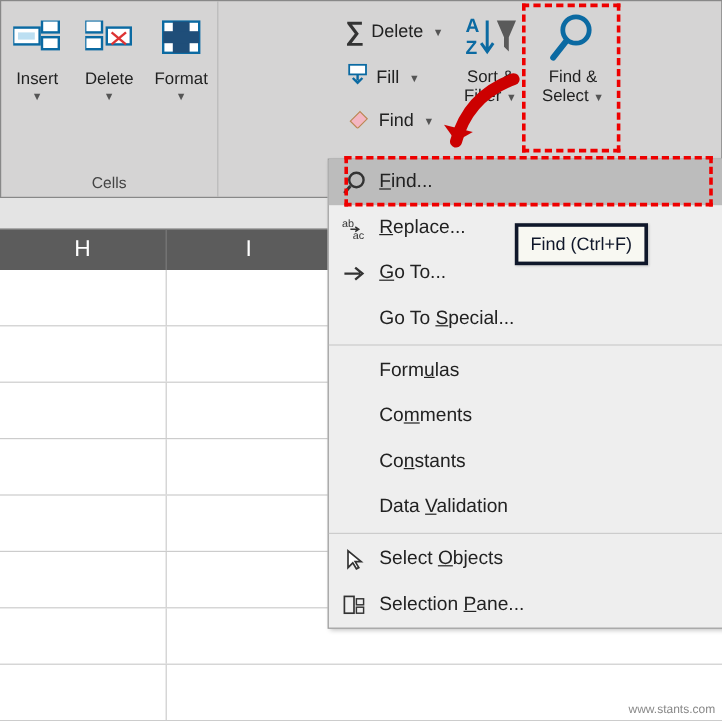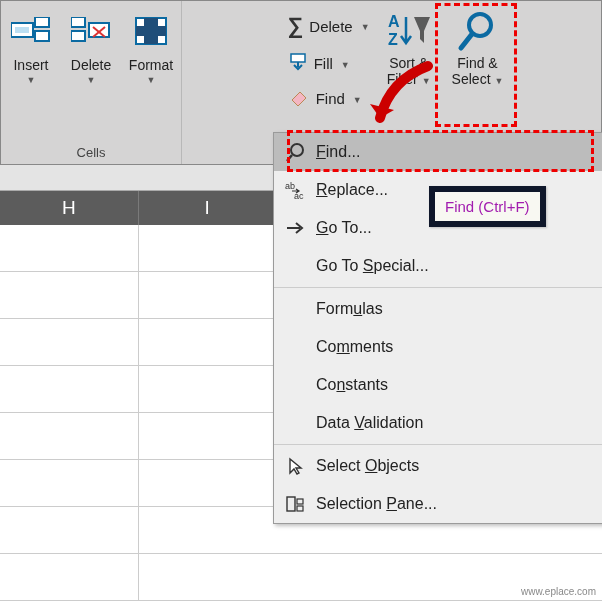--- a/index.html
+++ b/index.html
@@ -33,21 +33,21 @@
   .row .cell { flex: 0 0 138.5px; border-right: 1px solid #ccc; }
   .row .cell:last-child { border-right: none; }
   .above-header { height: 26px; background:#e4e4e4; border-bottom:1px solid #aaa; }
   .dropdown { position: absolute; top: 132px; left: 273px; width: 340px; background: #eeeeee; border: 1px solid #9a9a9a; box-shadow: 2px 2px 4px rgba(0,0,0,0.25); z-index: 5; }
   .dd-item { display: flex; align-items: center; height: 38px; font-size: 16px; color: #222; cursor: pointer; padding: 0 10px 0 0; }
   .dd-item.highlight { background: #bcbcbc; }
   .dd-icon { width: 42px; display:flex; justify-content:center; }
   .dd-text .ul { text-decoration: underline; }
   .dd-sep { height:1px; background:#ccc; margin:2px 0; }
   .red-dash.find-item-box { top: 130px; left: 287px; width: 307px; height: 42px; z-index: 10; }
-  .tooltip { position: absolute; top: 186px; left: 429px; background: #f8f8f2; border: 6px solid #0f172a; padding: 6px 10px; font-size: 15px; color: #a21caf; z-index: 8; box-shadow: 1px 1px 2px rgba(0,0,0,0.2);}
+  .tooltip { position: absolute; top: 186px; left: 429px; background: #f8f8f2; border: 3px solid #0f172a; padding: 6px 10px; font-size: 15px; color: #0f172a; z-index: 8; box-shadow: 1px 1px 2px rgba(0,0,0,0.2);}
   .watermark { position:absolute; bottom:4px; right:6px; font-size:10px; color:#888; z-index:50;}
 </style>
 </head>
 <body>
 
 <div class="ribbon">
 
   <div class="ribbon-group cells-group">
     <div class="cells-buttons">
       <div class="big-btn">
@@ -266,13 +266,13 @@
         </svg>
     </div>
     <div class="dd-text">Selection <span class="ul">P</span>ane...</div>
   </div>
 </div>
 
 <div class="red-dash find-item-box"></div>
 
 <div class="tooltip">Find (Ctrl+F)</div>
 
-<div class="watermark">www.eplace.com</div>
+<div class="watermark">www.stants.com</div>
 
 </body></html>

